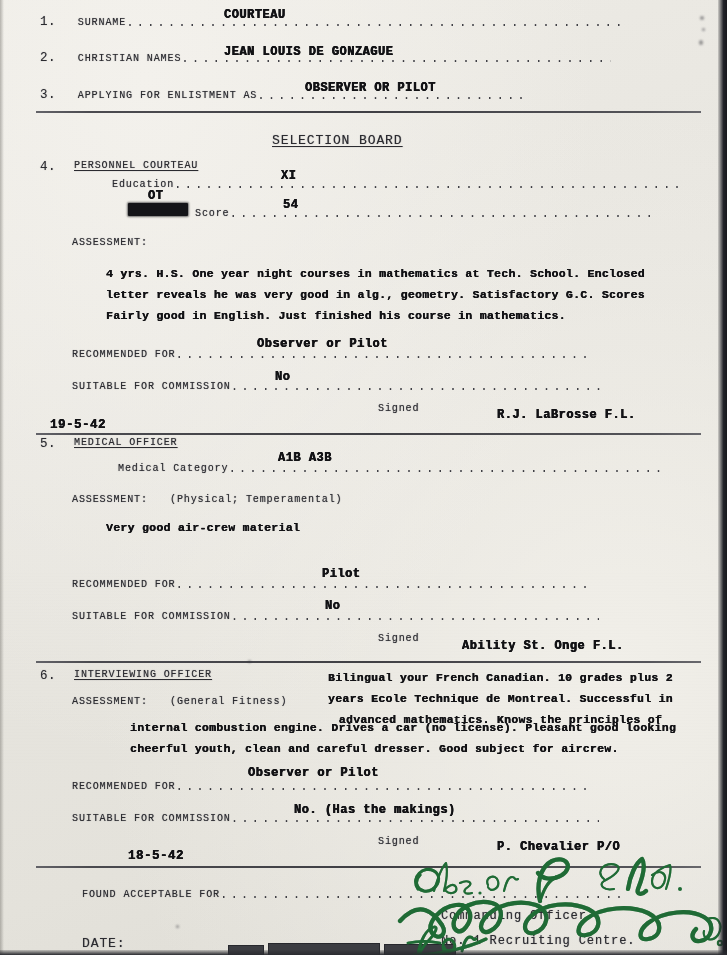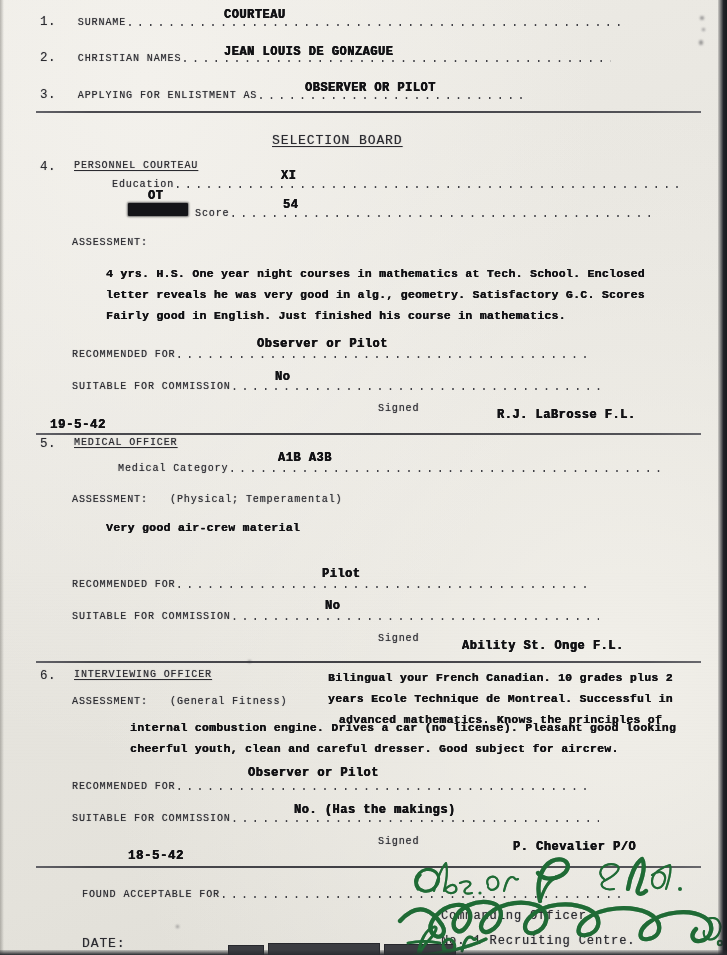--- a/index.html
+++ b/index.html
@@ -192,21 +192,21 @@
     <span class="lbl">RECOMMENDED FOR</span><span class="dots" style="width:412px;">.........................................................................</span>
   </div>
   <div class="row typed" style="left:248px;top:766px;">Observer or Pilot</div>
 
   <div class="row" style="left:72px;top:808px;">
     <span class="lbl">SUITABLE FOR COMMISSION</span><span class="dots" style="width:368px;">................................................................</span>
   </div>
   <div class="row typed" style="left:294px;top:803px;">No. (Has the makings)</div>
 
   <div class="row lbl" style="left:378px;top:836px;">Signed</div>
-  <div class="row typed" style="left:497px;top:840px;margin-left:16px;">P. Chevalier  P/O</div>
+  <div class="row typed" style="left:497px;top:840px;">P. Chevalier  P/O</div>
   <div class="row typed" style="left:128px;top:849px;font-size:12.5px;">18-5-42</div>
 
   <div class="hr" style="left:36px;top:866px;width:665px;"></div>
 
   <div class="row" style="left:82px;top:884px;">
     <span class="lbl">FOUND ACCEPTABLE FOR</span><span class="dots" style="width:400px;">.......................................................................</span>
   </div>
 
   <div class="row lbl" style="left:441px;top:909px;font-size:12px;">Commanding Officer</div>
   <div class="row lbl" style="left:441px;top:934px;font-size:12px;">No. 1  Recruiting Centre.</div>

